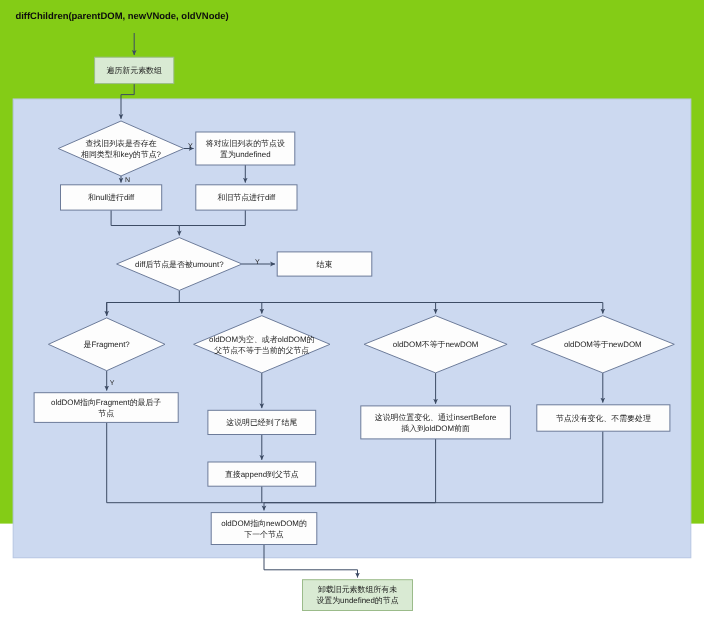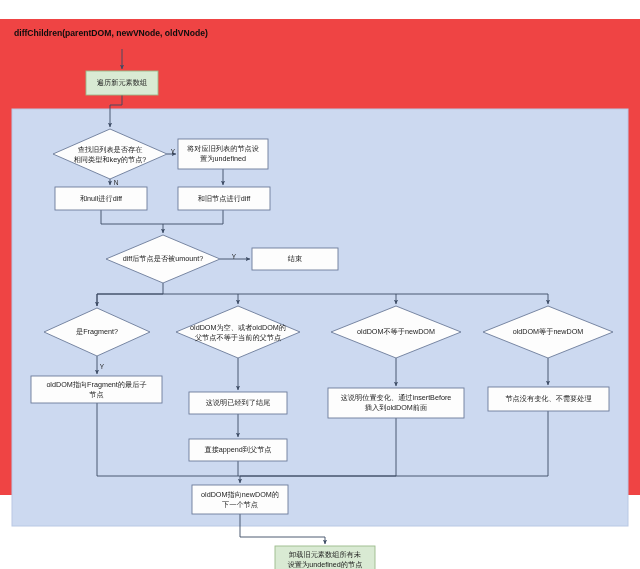--- a/index.html
+++ b/index.html
@@ -10,22 +10,21 @@
   body {
     width: 640px;
     height: 569px;
     font-family: "Liberation Sans", "DejaVu Sans", sans-serif;
     overflow: hidden;
   }
   #canvas {
     position: relative;
     width: 640px;
     height: 476px;
-    background: #ef4444;
-    margin-top: 19px;
+    background: #84cc16;
   }
   svg.flow {
     position: absolute;
     top: 0;
     left: 0;
     width: 640px;
     height: 569px;
   }
   .node-text {
     font-family: "Liberation Sans", "DejaVu Sans", sans-serif;

